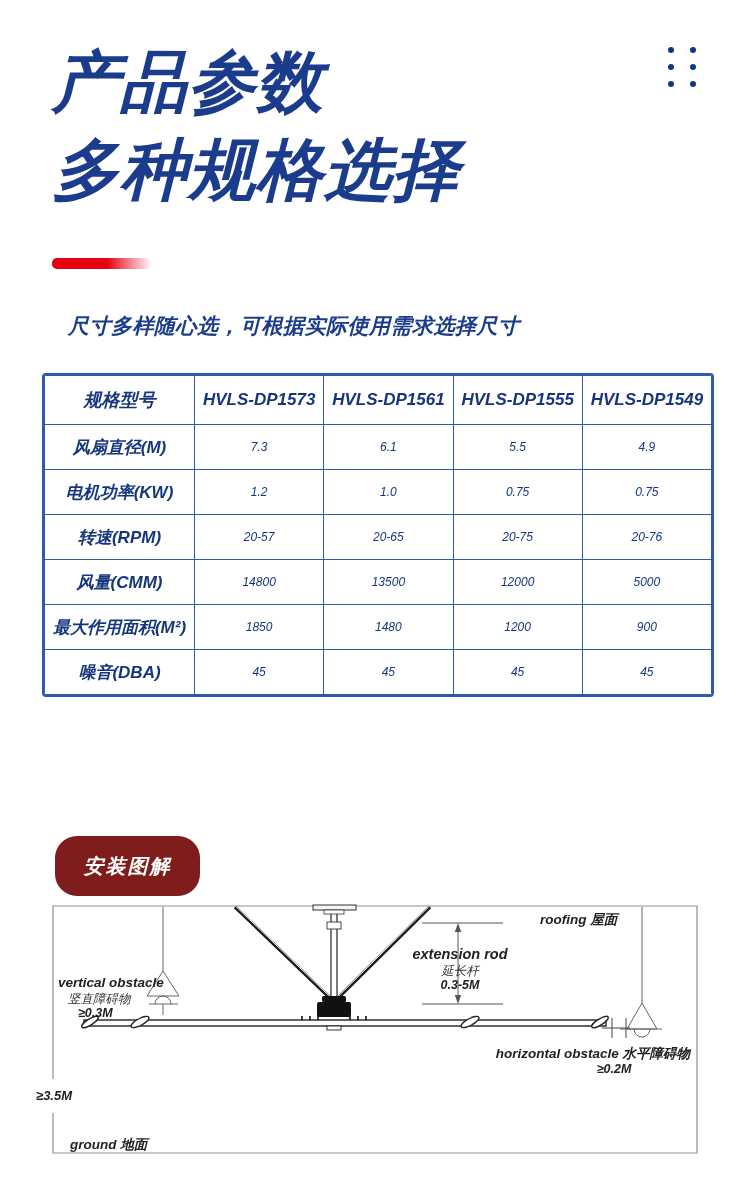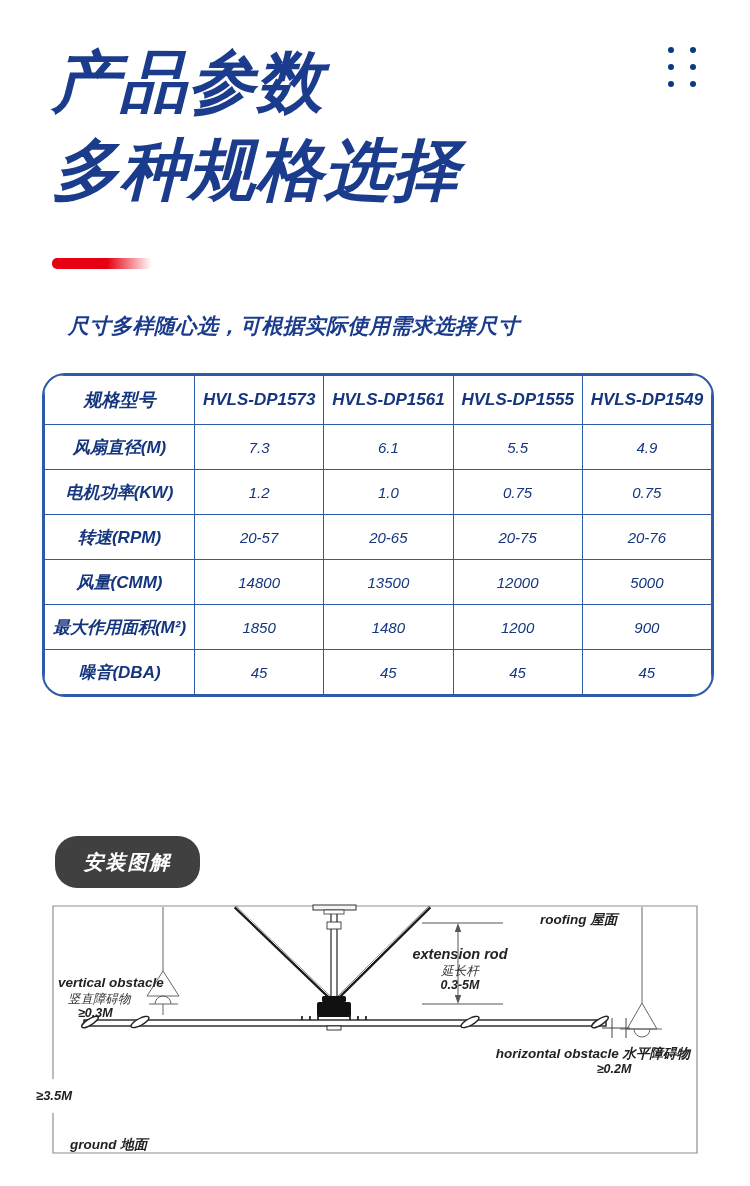--- a/index.html
+++ b/index.html
@@ -25,36 +25,36 @@
     border-radius:5px;
     background:linear-gradient(90deg,#e60012 0%,#e60012 55%,rgba(230,0,18,0) 100%);
   }
   .subtitle{
     position:absolute;left:68px;top:296px;
     color:#1b3c8c;font-size:21px;font-weight:600;letter-spacing:0.5px;
   }
   
   .tablewrap{
     position:absolute;left:42px;top:357px;width:668px;
-    border:2px solid #2e5ba9;border-radius:23px;overflow:hidden;background:#fff;
+    border:2px solid #2e5ba9;border-radius:4px;overflow:hidden;background:#fff;
   }
   table.spec{border-collapse:collapse;width:100%;table-layout:fixed;}
   table.spec col.c0{width:150px;}
   table.spec th,table.spec td{
     border:1px solid #2e5ba9;height:44px;text-align:center;vertical-align:middle;
-    color:#15367e;font-size:15px;padding:0 2px;
+    color:#15367e;font-size:12px;padding:0 2px;
   }
   table.spec thead th{height:48px;font-weight:600;font-size:17px;}
   table.spec thead th:first-child{font-weight:700;font-size:18px;}
   table.spec tbody th{font-weight:700;font-size:17px;}
   table.spec tbody td{font-weight:500;}
   
   .install-badge{
-    position:absolute;left:55px;top:820px;width:145px;height:52px;
-    background:#404040;border-radius:22px;color:#fff;
+    position:absolute;left:55px;top:820px;width:145px;height:60px;
+    background:#7f1d1d;border-radius:22px;color:#fff;
     display:flex;align-items:center;justify-content:center;
     font-size:20px;font-weight:700;letter-spacing:2px;
   }
   .diagram{position:absolute;left:0;top:880px;}
   .diagram text{
     font-family:"Liberation Sans","DejaVu Sans",sans-serif;
     fill:#222;font-weight:600;
   }
   .diagram text.cn{font-weight:400;fill:#333;}
 </style>

